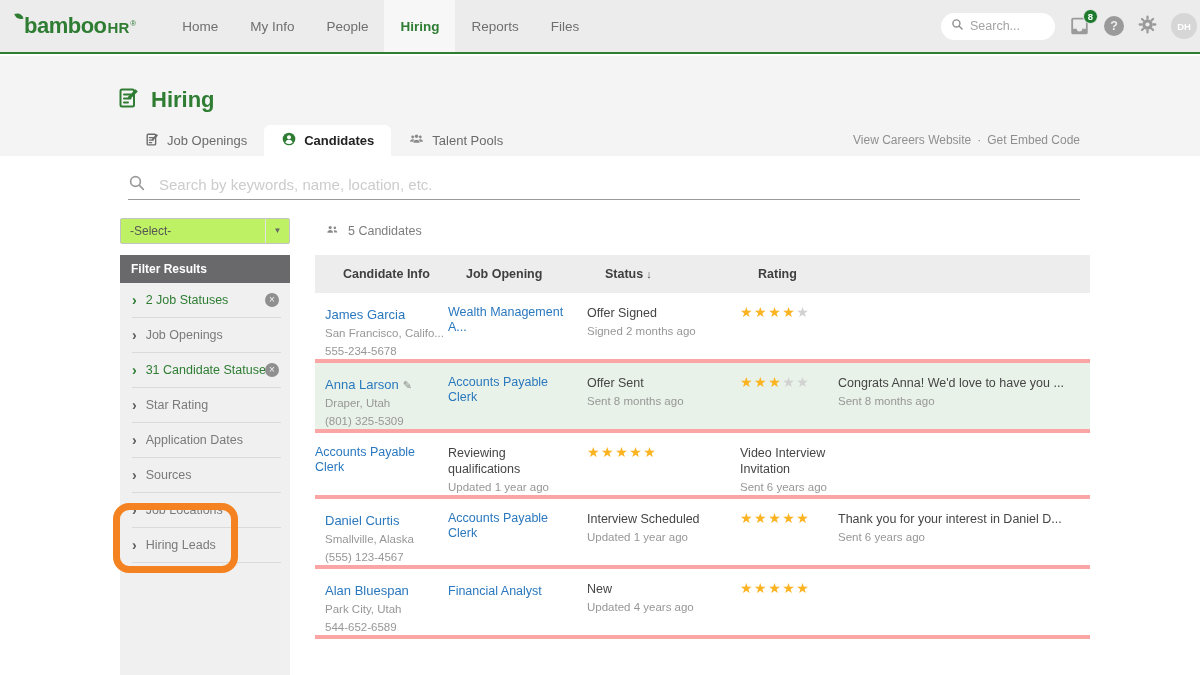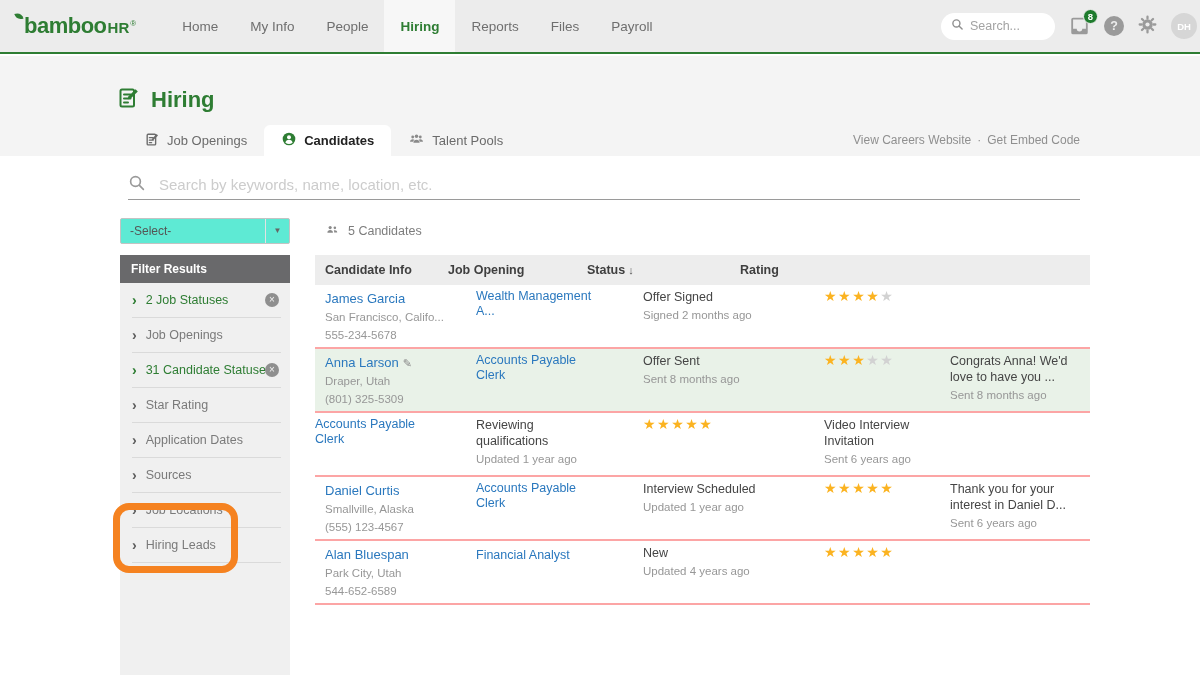--- a/index.html
+++ b/index.html
@@ -48,42 +48,42 @@
   .header-links a{color:#8f8f8f;text-decoration:none;cursor:pointer;}
 
   
   .content{position:absolute;top:156px;left:0;right:0;bottom:0;background:#fff;}
   .big-search{position:absolute;left:128px;right:120px;top:14px;height:30px;border-bottom:1px solid #9a9a9a;display:flex;align-items:center;gap:13px;}
   .big-search input{flex:1;border:none;outline:none;font-size:15px;color:#444;background:transparent;font-family:inherit;}
   .big-search input::placeholder{color:#ccc;}
 
   
   .sidebar{position:absolute;left:120px;top:62px;width:170px;bottom:0;display:flex;flex-direction:column;}
-  .select-box{height:26px;background:#5eead4;border:1px solid #c3c3c3;border-radius:2px;display:flex;align-items:center;font-size:12px;color:#555;cursor:pointer;flex:none;}
+  .select-box{height:26px;background:#bef264;border:1px solid #c3c3c3;border-radius:2px;display:flex;align-items:center;font-size:12px;color:#555;cursor:pointer;flex:none;}
   .select-box .val{padding-left:9px;}
   .select-box .caret{margin-left:auto;width:24px;text-align:center;color:#666;font-size:8px;border-left:1px solid #e2e2e2;line-height:24px;}
   .filter-header{margin-top:11px;height:28px;background:var(--filter-header-bg);color:#fff;font-weight:bold;font-size:12px;display:flex;align-items:center;padding-left:11px;flex:none;}
   .filter-panel{flex:1;background:#f0f0f0;}
   .f-item{height:35px;margin:0 9px 0 12px;border-bottom:1px solid #dadada;display:flex;align-items:center;gap:9px;font-size:12.5px;color:#7a7a7a;position:relative;cursor:pointer;}
   .f-item .chev{font-weight:bold;color:#5d5d5d;font-size:14px;line-height:1;}
   .f-item.active{color:var(--brand-green);}
   .f-item.active .chev{color:var(--brand-green);}
   .clear-x{position:absolute;right:2px;width:14px;height:14px;border-radius:50%;background:#8f8f8f;color:#f0f0f0;font-size:10px;line-height:1;display:flex;align-items:center;justify-content:center;cursor:pointer;}
 
   
   .annotation{position:absolute;left:113px;top:347px;width:125px;height:70px;border:7px solid var(--annotation-orange);border-radius:16px;pointer-events:none;}
 
   
   .candidates{position:absolute;left:315px;width:775px;top:59px;}
   .count-row{margin:6px 0 0 10px;height:20px;display:flex;align-items:center;gap:8px;color:#7d7d7d;font-size:12.5px;}
-  .thead{margin-top:14px;height:30px;background:#ededed;display:grid;grid-template-columns:133px 139px 153px 98px 1fr;align-items:center;font-size:12.5px;font-weight:bold;color:#3f3f3f;}
+  .thead{margin-top:14px;height:38px;background:#ededed;display:grid;grid-template-columns:133px 139px 153px 98px 1fr;align-items:center;font-size:12.5px;font-weight:bold;color:#3f3f3f;padding-left:18px;}
   .thead .hcell{cursor:pointer;}
   .thead .hcell.c1{padding-left:10px;}
   .sort-arrow{font-weight:normal;color:#555;font-size:11px;margin-left:3px;}
-  .trow{min-height:64px;display:grid;grid-template-columns:133px 139px 153px 98px 1fr;border-bottom:2px solid #fca5a5;padding-top:4px;gap:28px;}
+  .trow{min-height:64px;display:grid;grid-template-columns:133px 139px 153px 98px 1fr;border-bottom:4px solid #fca5a5;padding-top:12px;}
   .trow.selected{background:var(--selected-row);}
   .cell.c1{padding-left:10px;}
   .name{color:var(--link-blue);font-size:13px;text-decoration:none;cursor:pointer;}
   .edit-pencil{color:#8a8a8a;font-size:11px;margin-left:4px;cursor:pointer;}
   .sub{color:#979797;font-size:11.5px;line-height:16px;margin-top:2px;}
   .job-link{color:var(--link-blue);font-size:12.5px;line-height:15px;display:inline-block;padding-right:12px;text-decoration:none;cursor:pointer;}
   .status-main,.email-subject{color:#454545;font-size:12.5px;line-height:16px;padding-right:8px;}
   .stars{letter-spacing:1.5px;font-size:14px;line-height:14px;cursor:pointer;}
   .star{color:var(--star-empty);}
   .star.filled{color:var(--star-gold);}
@@ -104,21 +104,20 @@
         <span class="hr">HR</span>
         <span class="reg">®</span>
     </div>
     <nav class="main-nav">
       <div class="nav-item">Home</div>
       <div class="nav-item">My Info</div>
       <div class="nav-item">People</div>
       <div class="nav-item active">Hiring</div>
       <div class="nav-item">Reports</div>
       <div class="nav-item">Files</div>
-      <div class="nav-item">Payroll</div>
     </nav>
     <div class="topbar-right">
       <div class="search-pill">
         <span>
           <svg width="13" height="13" viewBox="0 0 24 24" fill="none" stroke="#8f8f8f" stroke-width="2.6" stroke-linecap="round">
               <circle cx="10" cy="10" r="6.5"></circle>
               <line x1="15.2" y1="15.2" x2="20.5" y2="20.5"></line>
             </svg>
         </span>
         <input type="text" placeholder="Search..." style="">

